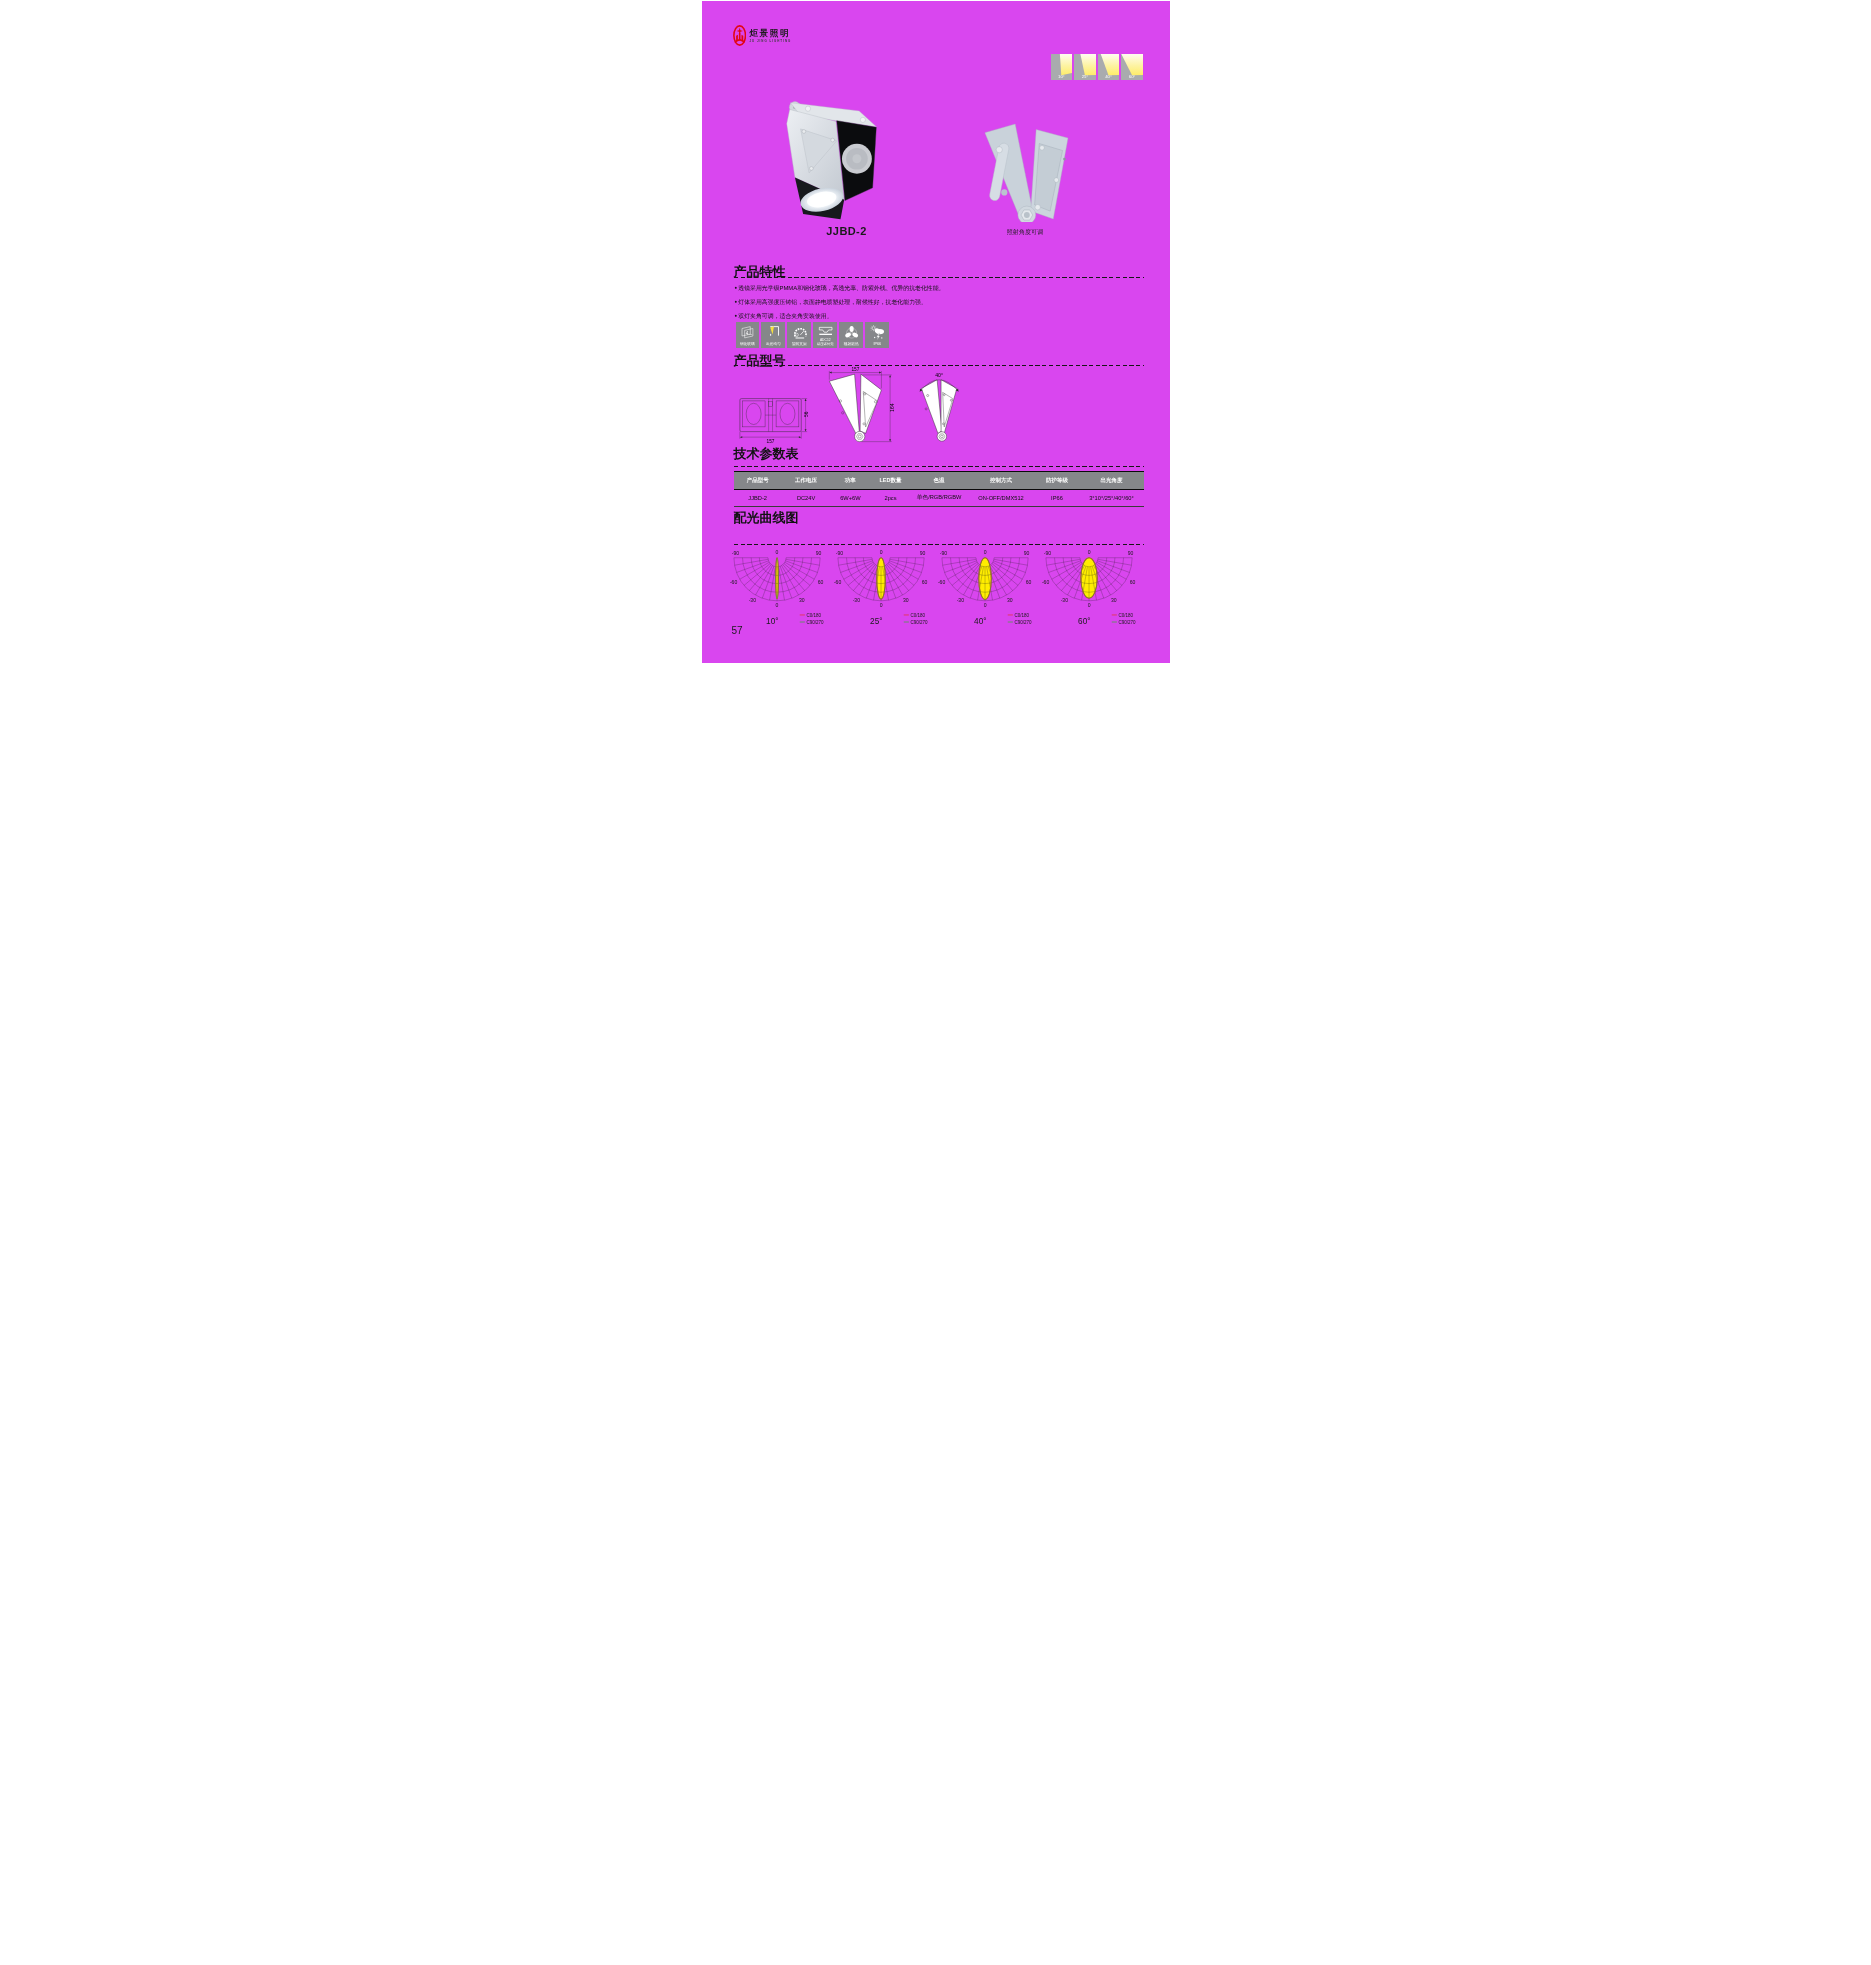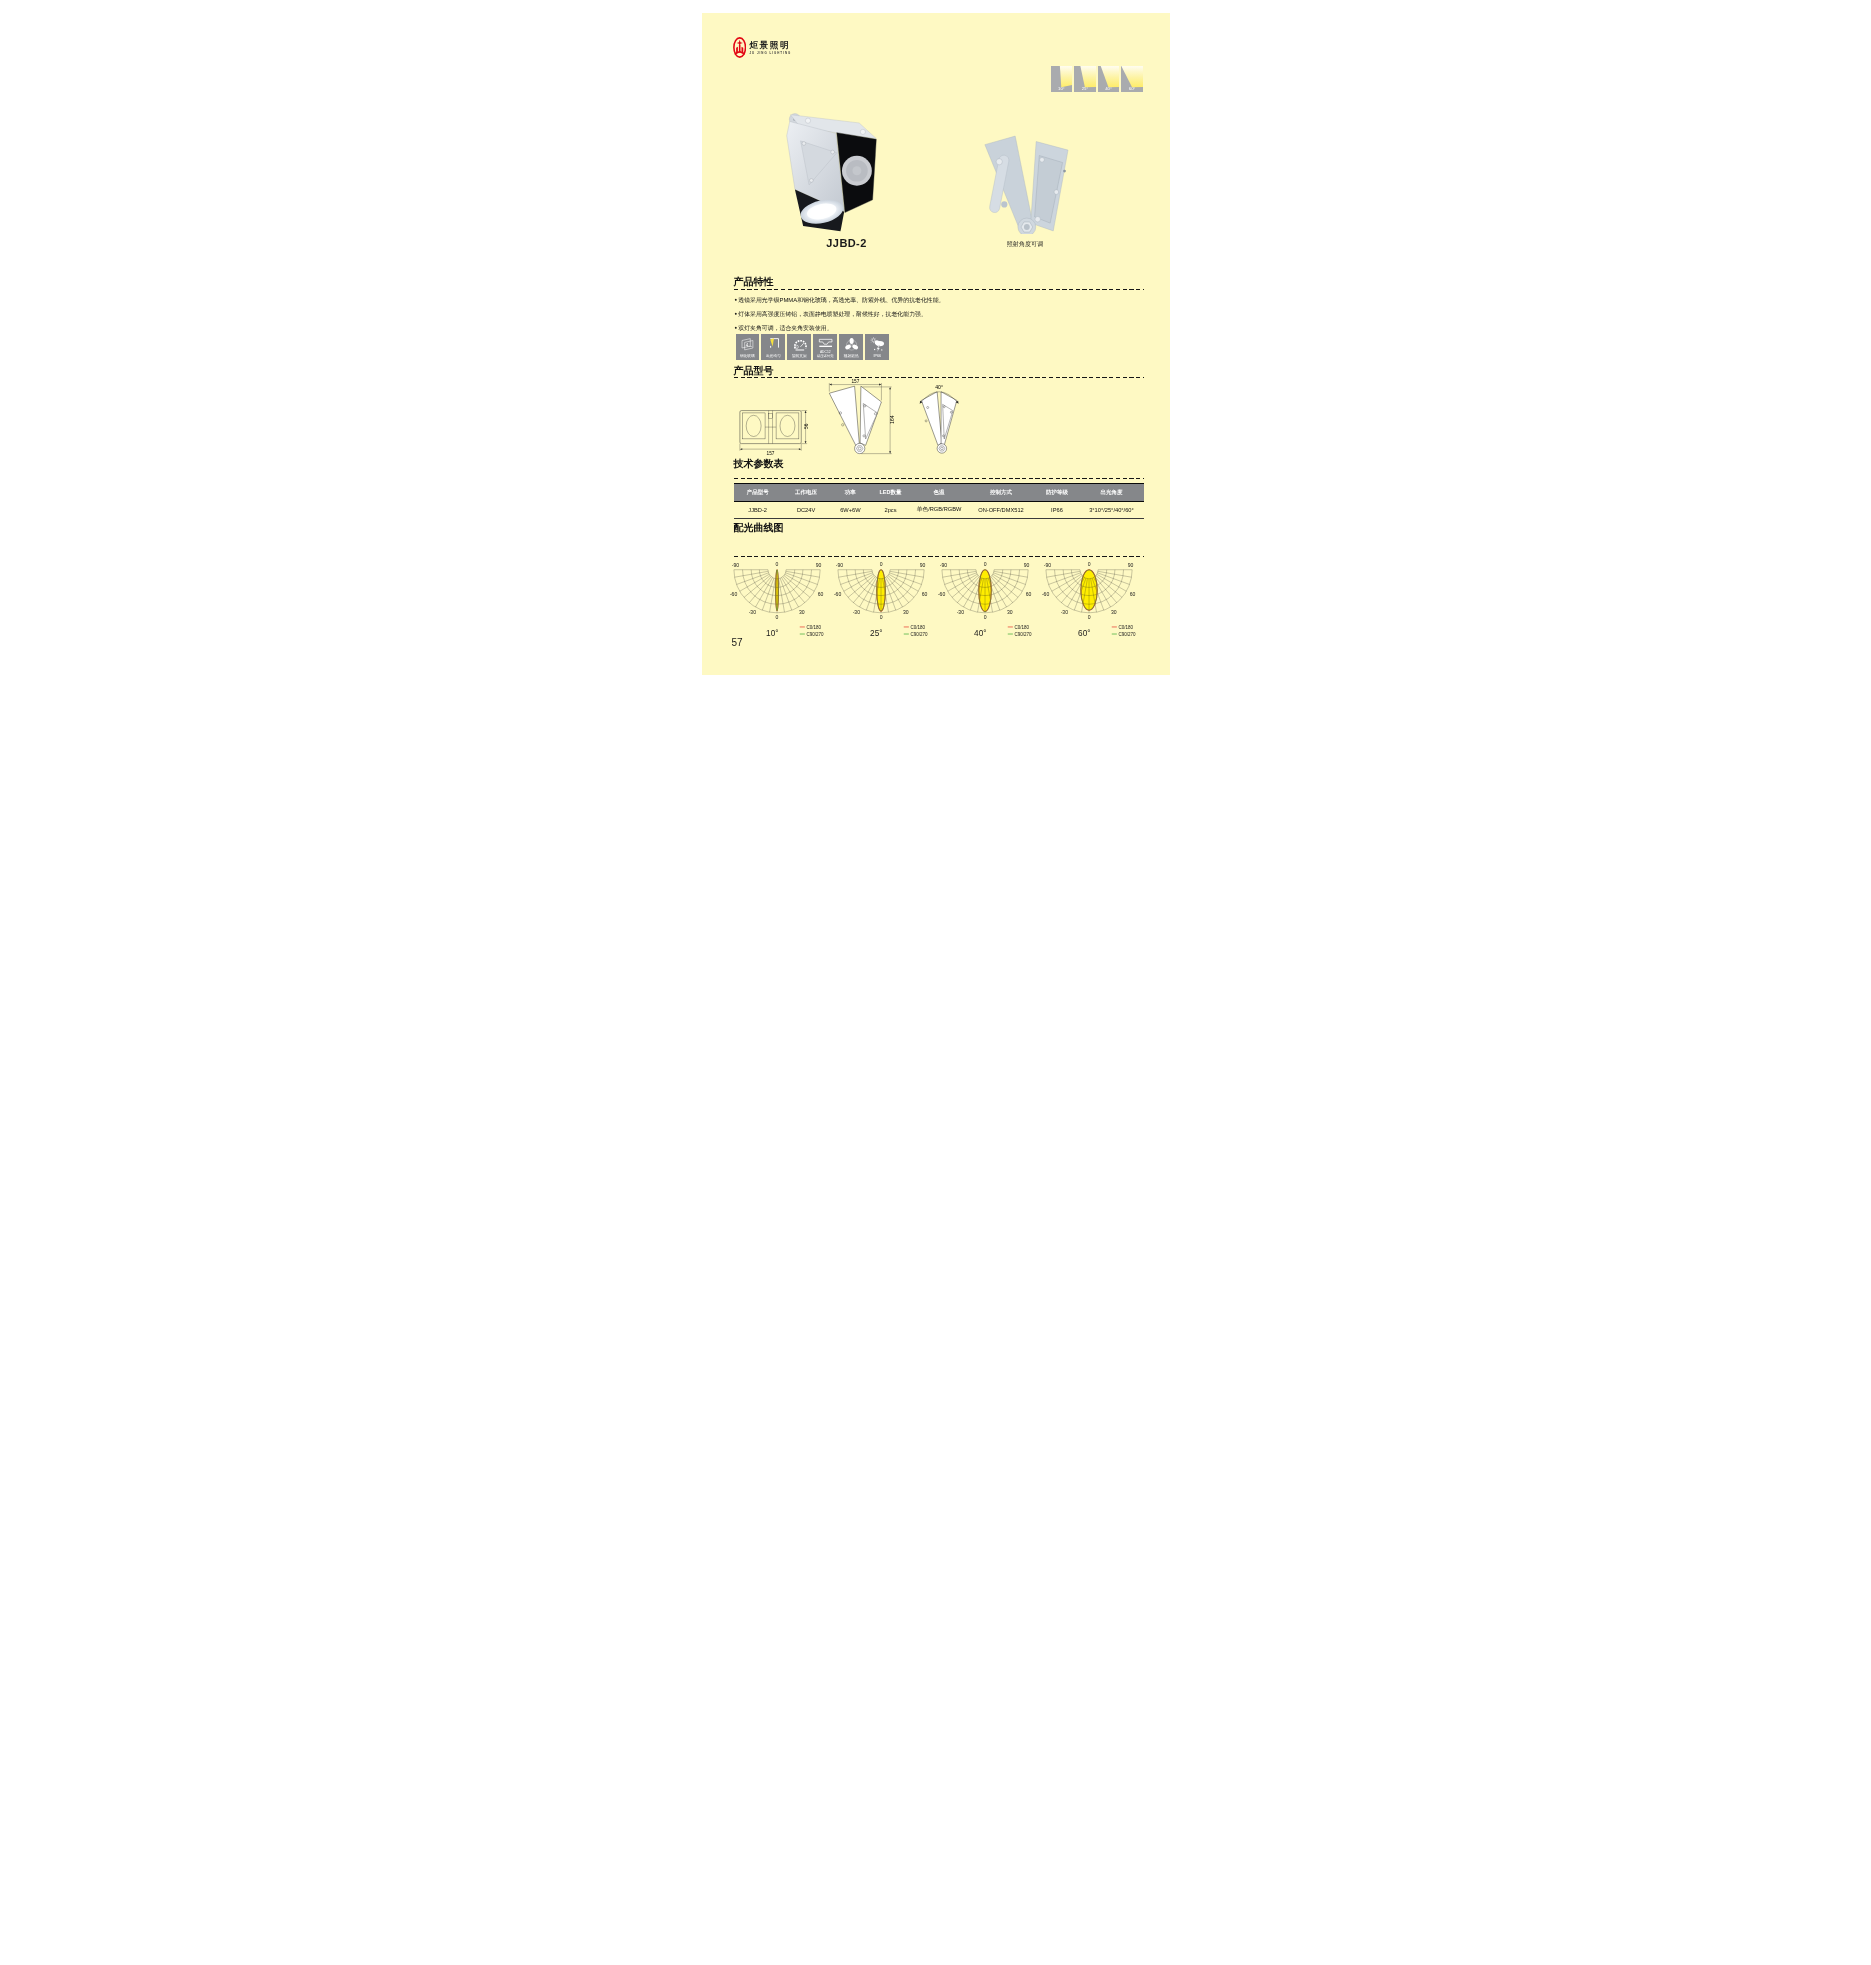--- a/index.html
+++ b/index.html
@@ -1,36 +1,36 @@
 <!DOCTYPE html>
 <html style="font-size:6.3px"><head>
 <meta charset="utf-8">
 <style>
   html,body{margin:0;padding:0;background:#ffffff;}
   body{font-family:"Liberation Sans","DejaVu Sans",sans-serif;color:#111;}
-  #page{position:relative;width:468px;height:662px;margin:13px auto;background:#fef9c3;overflow:hidden;}
+  #page{position:relative;width:468px;height:662px;margin:1px auto;background:#d946ef;overflow:hidden;}
 
   
   .logo{position:absolute;left:31px;top:23.6px;display:flex;align-items:center;gap:3.5px;}
   .logo-cn{font-size:8.6px;font-weight:bold;letter-spacing:1.6px;color:#1a1a1a;line-height:1;}
   .logo-en{font-size:2.9px;letter-spacing:1px;color:#3a3a3a;margin-top:1.6px;font-weight:bold;}
 
   
   .beam-tiles{position:absolute;left:349px;top:53px;display:flex;gap:2px;}
   .beam-tile{position:relative;width:21.6px;height:26px;background:#a9abae;overflow:hidden;}
   .beam-cone{position:absolute;inset:0;background:linear-gradient(180deg,#fffdf0 0%,#fdf3a2 45%,#ffe94d 100%);}
   .beam-label{position:absolute;bottom:0.8px;left:0;width:100%;text-align:center;color:#fff;font-size:4.3px;}
 
   
   .photo1{position:absolute;left:78px;top:86px;}
   .photo2{position:absolute;left:277px;top:120px;}
   .model{position:absolute;left:98px;top:224px;width:94px;text-align:center;font-size:11px;font-weight:bold;letter-spacing:0.4px;color:#1a1a1a;}
   .caption{position:absolute;left:287px;top:227px;width:73px;text-align:center;font-size:6.1px;color:#1a1a1a;}
 
-  .h2{position:absolute;left:32px;font-size:10px;font-weight:bold;color:#111;}
+  .h2{position:absolute;left:32px;font-size:13px;font-weight:bold;color:#111;}
   .dashrule{position:absolute;left:32px;width:410px;height:1.2px;
     background:repeating-linear-gradient(90deg,#161616 0 4.3px,transparent 4.3px 6.7px);}
 
   .bullets{position:absolute;left:33px;top:280px;width:393px;}
   .bullet{font-size:5.9px;line-height:13px;color:#111;}
   .bullet::before{content:"●";font-size:4.3px;vertical-align:0.8px;margin-right:1.2px;}
 
   .feature-tiles{position:absolute;left:34px;top:321px;display:flex;gap:2.4px;}
   .ftile{width:23.6px;height:26px;background:#85878a;display:flex;flex-direction:column;align-items:center;justify-content:flex-end;}
   .ftile .ficon{flex:1;display:flex;align-items:center;justify-content:center;width:100%;}

